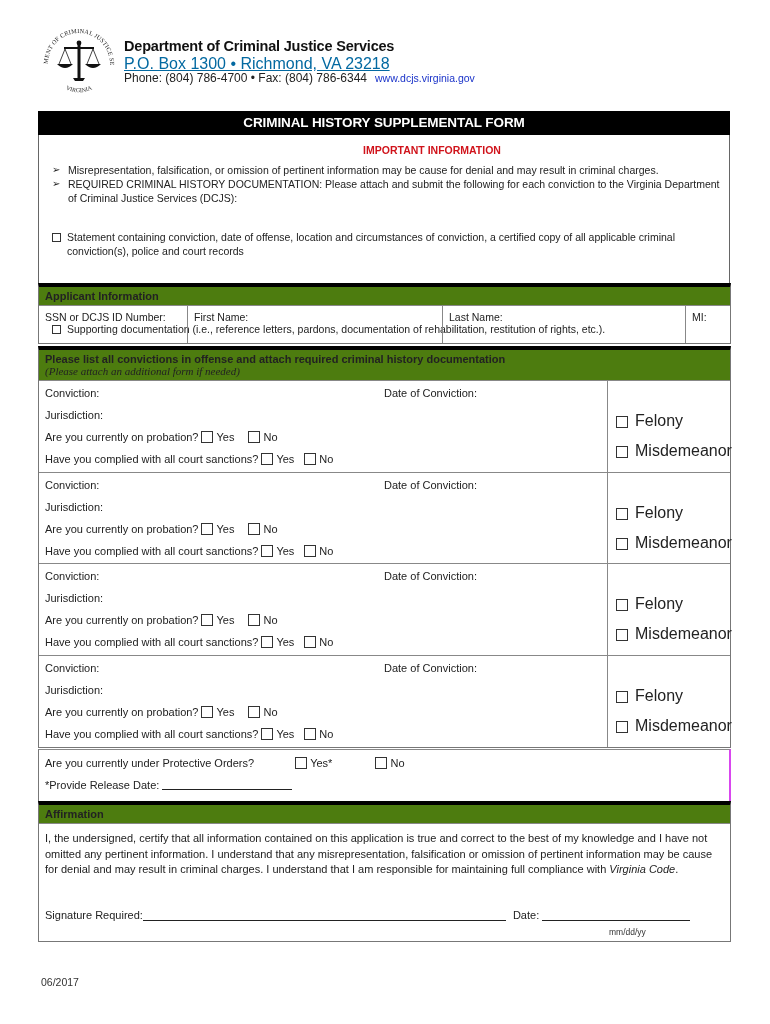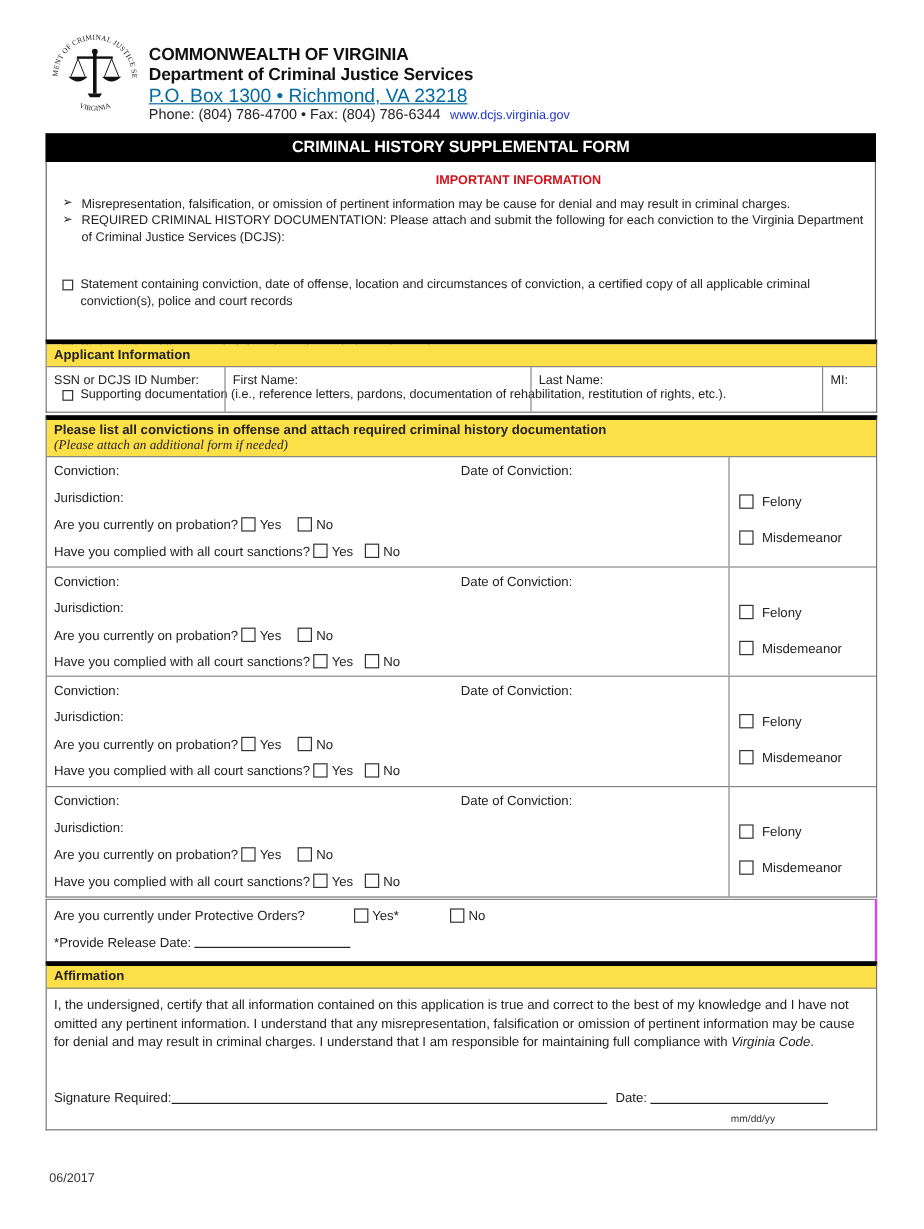--- a/index.html
+++ b/index.html
@@ -21,36 +21,36 @@
   .important { position: absolute; left: 38px; top: 144px; width: 692px; text-align: center; color: #d0131b; font-weight: bold; font-size: 10.5px; margin-left: 48px; }
   .info { position: absolute; left: 50px; top: 163px; width: 675px; font-size: 10.5px; line-height: 14px; color: #222; }
   .info .bul { position: relative; padding-left: 18px; }
   .info .bul .arrow { position: absolute; left: 2px; top: 0; font-size: 10px; }
   .info .sub { position: relative; padding-left: 17px; margin-top: 25px; }
   .info .sub .cb { position: absolute; left: 2px; top: 3px; width: 9px; height: 9px; border: 1px solid #333; }
   .info b { font-weight: normal; }
 
   
   .sec { position: absolute; left: 38px; width: 693px; border: 1px solid #777; border-top: 4px solid #000; }
-  .sec-head { background: #fde047; font-weight: bold; font-size: 11px; padding: 3px 6px; border-bottom: 1px solid #888; color: #222; }
+  .sec-head { background: #4d7c0f; font-weight: bold; font-size: 11px; padding: 3px 6px; border-bottom: 1px solid #888; color: #222; }
   .sec-head i { font-weight: normal; font-style: italic; display: block; font-family: Liberation Serif, serif; }
 
   
   .app-row { display: flex; height: 37px; }
   .app-cell { border-right: 1px solid #888; padding: 5px 6px; font-size: 10.5px; }
   .app-cell:last-child { border-right: none; }
 
   
   .conv { display: flex; border-bottom: 1px solid #888; height: 91.5px; }
   .conv:last-child { border-bottom: none; }
   .conv-left { flex: 1; position: relative; border-right: 1px solid #888; }
   .conv-right { width: 122px; position: relative; }
   .cl { position: absolute; left: 6px; font-size: 11px; color: #222; white-space: nowrap; }
   .chk { display: inline-block; width: 12px; height: 12px; border: 1px solid #333; vertical-align: -2px; margin: 0 3px 0 3px; background: #fff; }
-  .cr { position: absolute; left: 8px; font-size: 11px; white-space: nowrap; }
+  .cr { position: absolute; left: 8px; font-size: 16px; white-space: nowrap; }
   .cr .chk { margin: 0 7px 0 0; }
 
   
   .prot { position: absolute; left: 38px; top: 749px; width: 693px; height: 52px; border-left: 1px solid #777; border-right: 2px solid #d946ef; border-top: 1px solid #888; }
   .prot .pl { position: absolute; left: 6px; font-size: 11px; white-space: nowrap; }
   .prot .ul { display: inline-block; width: 130px; border-bottom: 1px solid #222; height: 11px; vertical-align: -1px; margin-left: 3px; }
 
   
   .aff-body { padding: 7px 6px 0 6px; font-size: 11px; line-height: 15.5px; height: 117px; position: relative; }
   .aff-body em { font-style: italic; }
@@ -83,21 +83,20 @@
     <line x1="25" y1="25" x2="31" y2="40" stroke="#111" stroke-width="0.8"></line>
     <line x1="53" y1="25" x2="47" y2="40" stroke="#111" stroke-width="0.8"></line>
     <line x1="53" y1="25" x2="59" y2="40" stroke="#111" stroke-width="0.8"></line>
     <path d="M 17,40 L 33,40 Q 25,48 17,40 Z" fill="#111"></path>
     <path d="M 45,40 L 61,40 Q 53,48 45,40 Z" fill="#111"></path>
     <path d="M 33,54 L 45,54 L 43,57 L 35,57 Z" fill="#111"></path>
   </g>
 </svg>
 
 <div class="hdr-text">
-  <div class="hdr-line1">COMMONWEALTH OF VIRGINIA</div>
   <div class="hdr-line2">Department of Criminal Justice Services</div>
   <div class="hdr-line3">P.O. Box 1300  •  Richmond, VA  23218</div>
   <div class="hdr-line4"><span>Phone: (804) 786-4700 •  Fax: (804) 786-6344</span><span class="hdr-url">www.dcjs.virginia.gov</span></div>
 </div>
 
 <div class="topbox"></div>
 <div class="titlebar">CRIMINAL HISTORY SUPPLEMENTAL FORM</div>
 <div class="important">IMPORTANT INFORMATION</div>
 <div class="info">
   <div class="bul">

